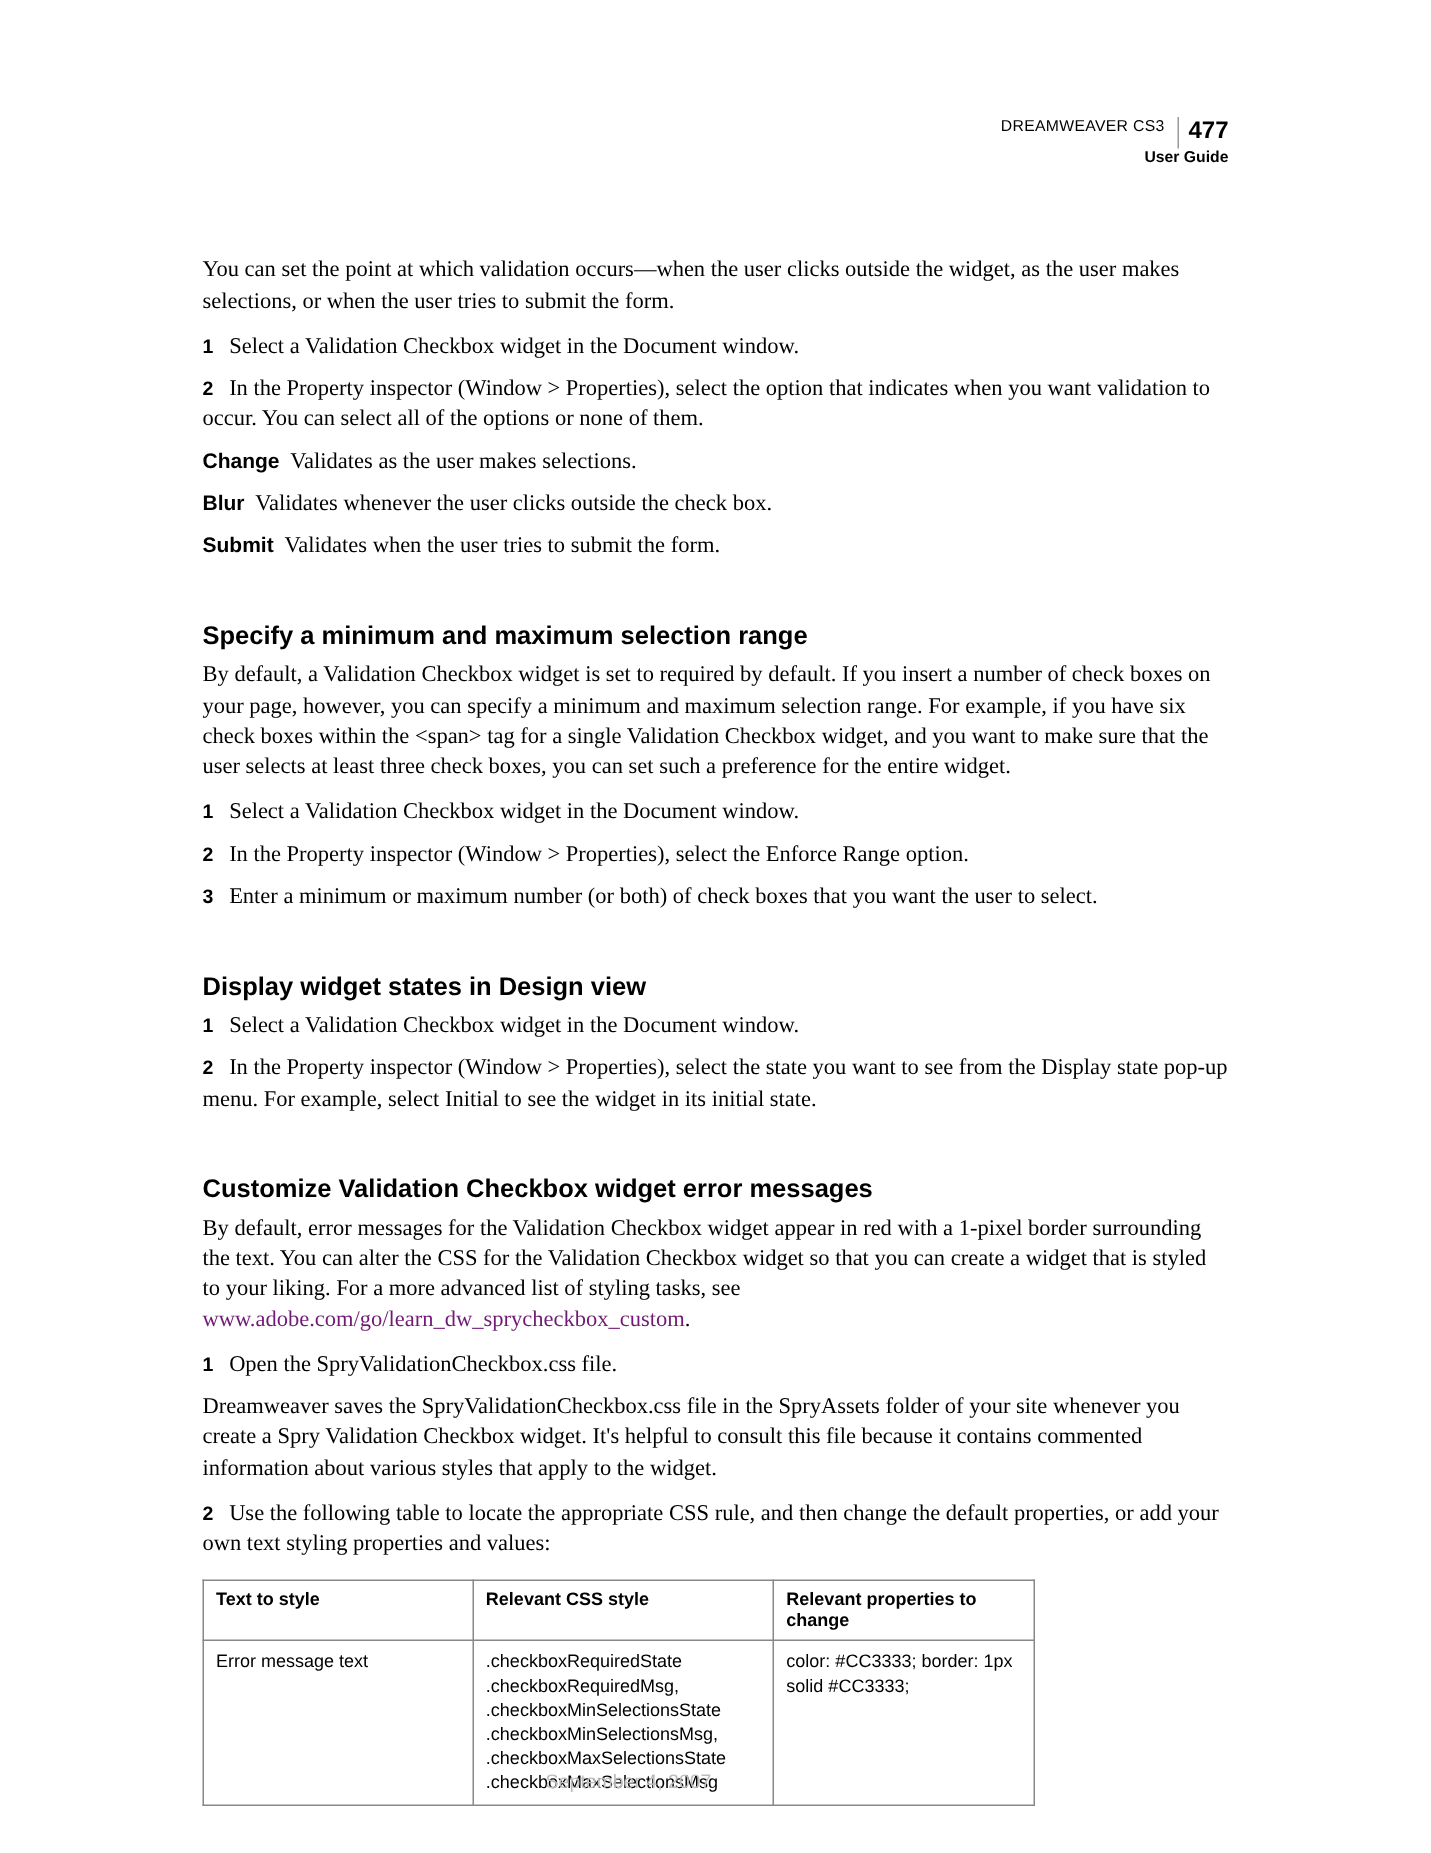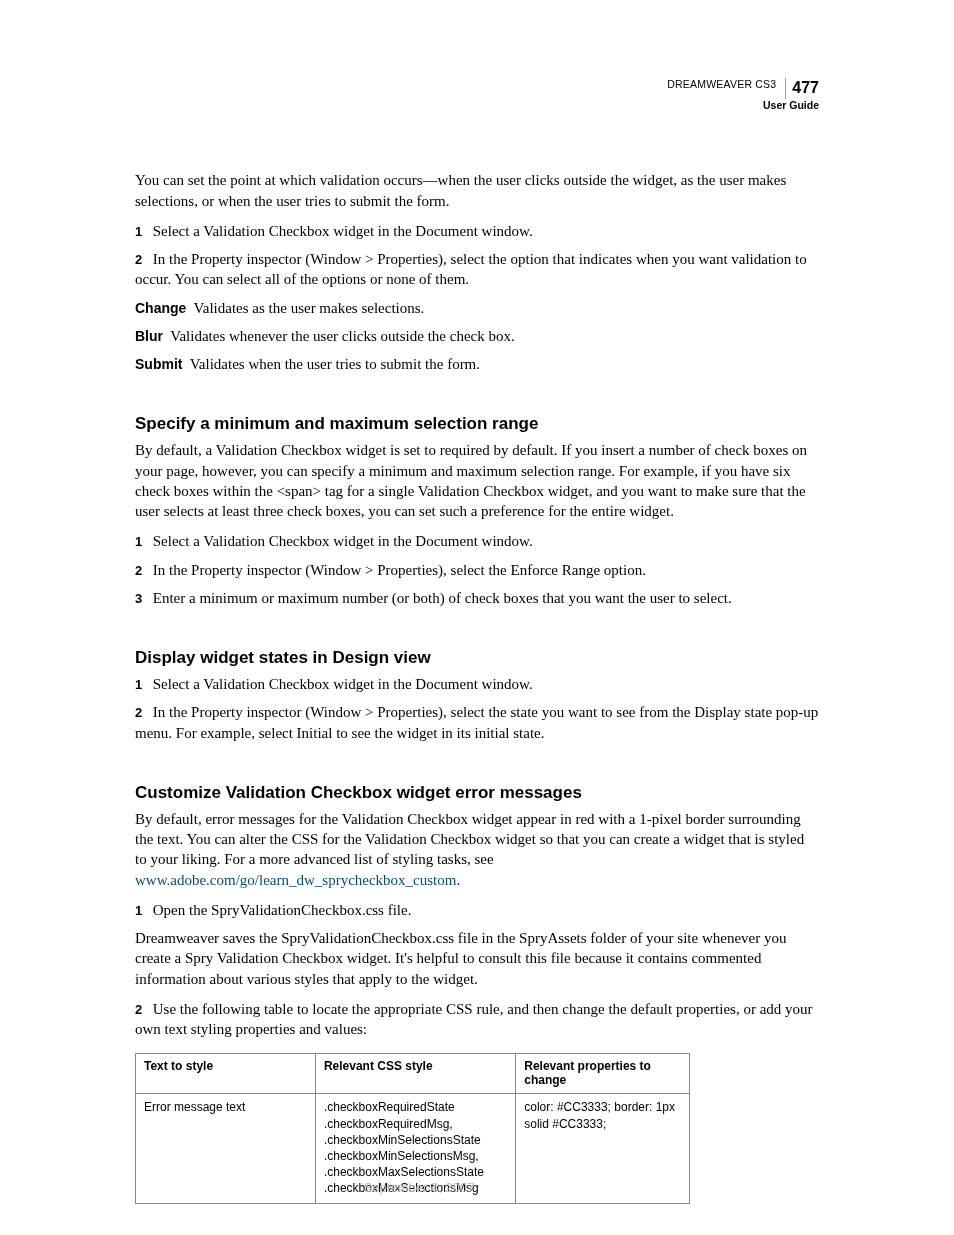--- a/index.html
+++ b/index.html
@@ -68,21 +68,21 @@
   .term {
     font-family: "Myriad Pro", "Helvetica Neue", Arial, sans-serif;
     font-weight: 700;
     font-size: 14px;
   }
   .defline {
     margin: 0 0 8px 0;
     line-height: 1.35;
   }
   a.link {
-    color: #0c4a6e;
+    color: #701a75;
     text-decoration: none;
   }
   table.css-table {
     border-collapse: collapse;
     width: 555px;
     margin-top: 14px;
     font-family: "Myriad Pro", "Helvetica Neue", Arial, sans-serif;
     font-size: 12px;
   }
   table.css-table th, table.css-table td {

